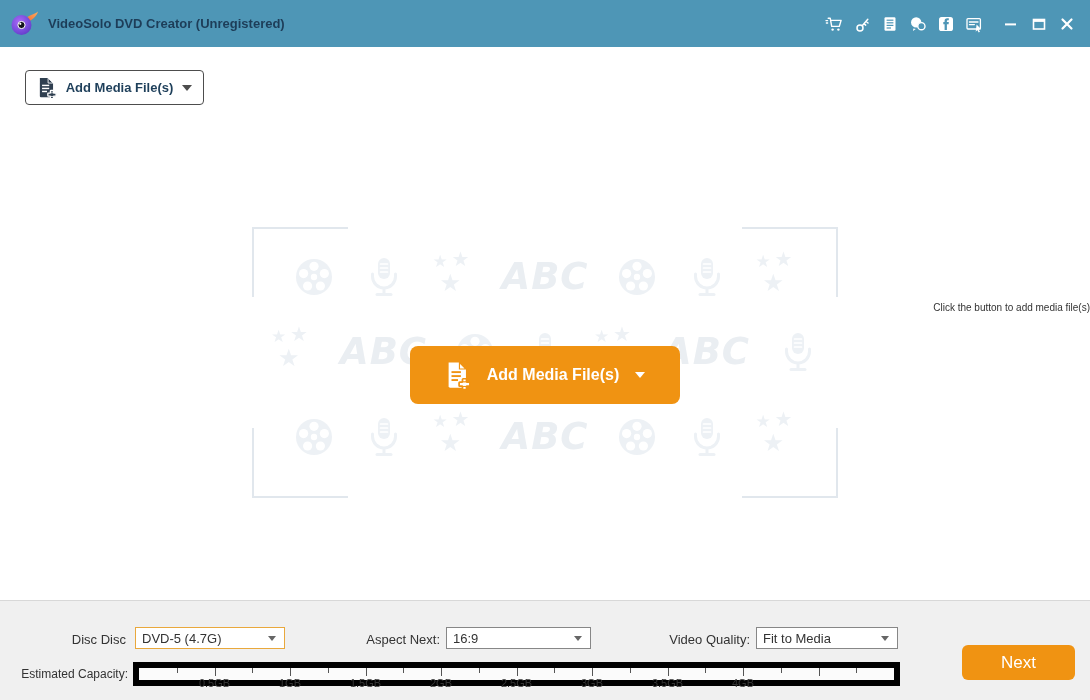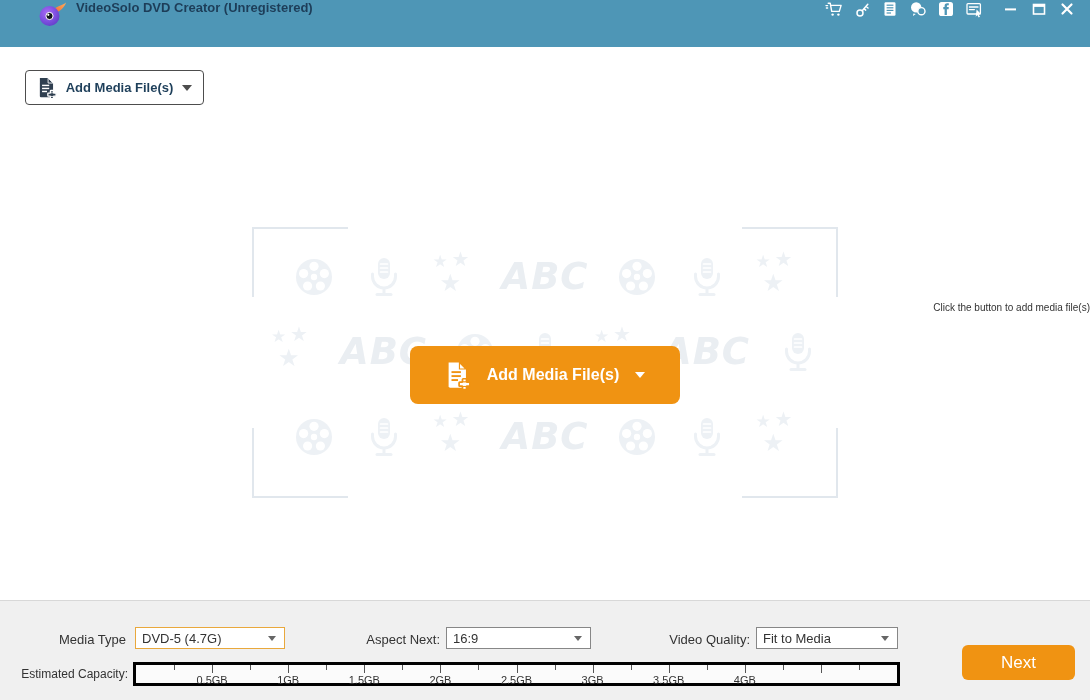--- a/index.html
+++ b/index.html
@@ -9,21 +9,21 @@
     --watermark:#EDF1F5;
     --bottom-bg:#F0F0F0;
   }
   *{margin:0;padding:0;box-sizing:border-box;}
   html,body{width:1090px;height:700px;overflow:hidden;}
   body{font-family:"Liberation Sans","DejaVu Sans",sans-serif;background:#fff;position:relative;}
 
   .window{position:absolute;inset:0;background:#fff;}
 
   
-  .titlebar{position:absolute;left:0;top:0;width:1090px;height:47px;background:var(--titlebar-bg);display:flex;align-items:flex-start;padding-left:28px;}
+  .titlebar{position:absolute;left:0;top:0;width:1090px;height:47px;background:var(--titlebar-bg);display:flex;align-items:center;}
   .app-logo{width:30px;height:30px;margin-left:9px;flex:0 0 auto;}
   .title{color:var(--title-text);font-size:13px;font-weight:700;margin-left:9px;white-space:nowrap;}
   .tb-spacer{flex:1;}
   .tb-group{display:flex;align-items:center;gap:10px;padding-right:14px;}
   .tb-btn{width:18px;height:18px;display:flex;align-items:center;justify-content:center;cursor:pointer;}
   .tb-btn svg{width:18px;height:18px;display:block;}
   .wc{margin-left:9px;}
 
   
   .main{position:absolute;left:0;top:47px;width:984px;height:553px;background:#fff;}
@@ -66,21 +66,21 @@
   .lbl-vq{left:650px;top:31px;width:100px;}
   .lbl-cap{left:4px;top:66px;width:124px;font-size:12px;}
 
   .select{position:absolute;height:22px;background:#fff;border:1px solid #878787;display:flex;align-items:center;cursor:pointer;}
   .select .val{flex:1;font-size:13px;color:#333;padding-left:6px;white-space:nowrap;overflow:hidden;}
   .select .caret{margin-right:8px;border-top-color:#666;border-left-width:4px;border-right-width:4px;border-top-width:5px;}
   .sel-disc{left:135px;top:26px;width:150px;border-color:#E9A83C;}
   .sel-aspect{left:446px;top:26px;width:145px;}
   .sel-vq{left:756px;top:26px;width:142px;}
 
-  .cap-bar{position:absolute;left:133px;top:61px;width:767px;height:24px;background:#FBFBFB;border:3px solid #000000;text-decoration:underline;}
+  .cap-bar{position:absolute;left:133px;top:61px;width:767px;height:24px;background:#FBFBFB;border:6px solid #000000;text-decoration:underline;}
   .tick{position:absolute;top:0;width:1px;background:#555;}
   .tick.minor{height:5px;}
   .tick.major{height:8px;}
   .tick-label{position:absolute;top:9px;transform:translateX(-50%);font-size:11px;color:#333;white-space:nowrap;}
 
   .btn-next{position:absolute;left:962px;top:44px;width:113px;height:35px;background:var(--accent-orange);border-radius:6px;color:#fff;font-size:17px;display:flex;align-items:center;justify-content:center;cursor:pointer;}
 </style>
 </head>
 <body>
 
@@ -392,21 +392,21 @@
           <rect x="19.5" y="29.2" width="15" height="5.6" rx="1"></rect>
         </g>
         <rect x="24.6" y="29.6" width="4.8" height="4.8" fill="var(--ic)"></rect>
       </svg>
       <span class="label">Add Media File(s)</span>
       <span class="caret"></span>
     </div>
   </div>
 
   <div class="bottom">
-    <span class="flabel lbl-disc">Media Type</span>
+    <span class="flabel lbl-disc">Disc Disc</span>
     <div class="select sel-disc">
       <span class="val">DVD-5 (4.7G)</span>
       <span class="caret"></span>
     </div>
 
     <span class="flabel lbl-aspect">Aspect Next:</span>
     <div class="select sel-aspect">
       <span class="val">16:9</span>
       <span class="caret"></span>
     </div>

